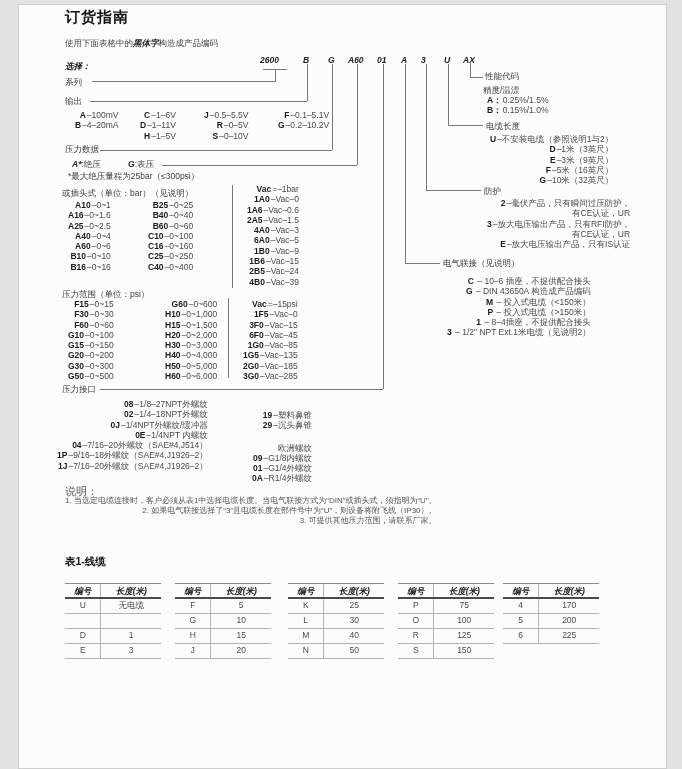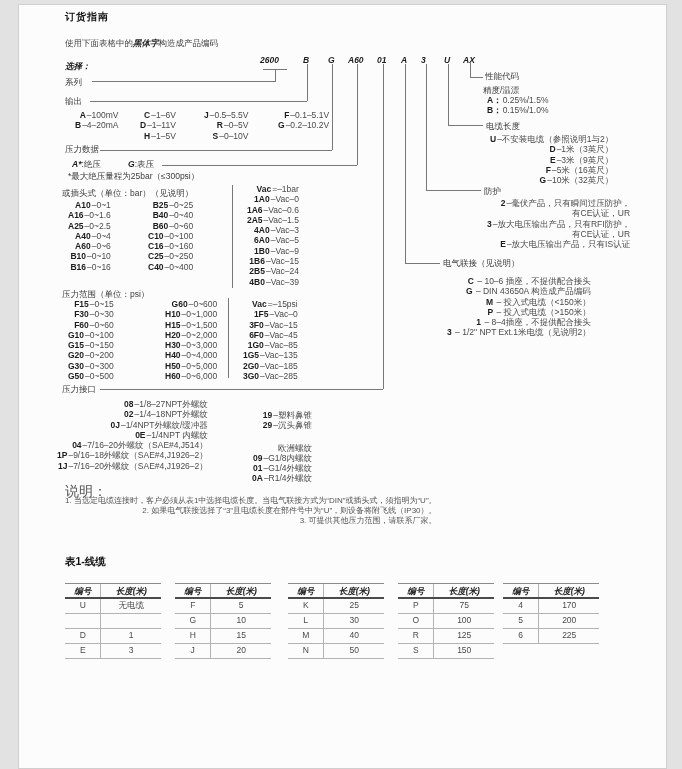--- a/index.html
+++ b/index.html
@@ -1,21 +1,21 @@
 <!DOCTYPE html>
 <html><head>
 <meta charset="utf-8">
 <style>
   html,body{margin:0;padding:0;background:#e8e8e8;}
   .canvas{position:relative;width:682px;height:769px;background:#e2e2e2;overflow:hidden;
           font-family:"Liberation Sans","DejaVu Sans",sans-serif;color:#3c3c3c;}
   .sheet{position:absolute;left:18px;top:4px;width:649px;height:765px;background:#fcfcfc;border:1px solid #cfcfcf;box-sizing:border-box;}
   .t{position:absolute;font-size:8.5px;line-height:10px;white-space:nowrap;}
   .bold{font-weight:bold;color:#1c1c1c;font-style:italic;}
-  .title{font-size:10px;font-weight:bold;color:#141414;letter-spacing:1px;}
+  .title{font-size:15px;font-weight:bold;color:#141414;letter-spacing:1px;}
   .t2title{font-size:10.5px;font-weight:bold;color:#141414;}
   .list{position:absolute;text-align:right;}
   .opt-row{font-size:8.5px;line-height:10.3px;white-space:nowrap;color:#4a4a4a;}
   .opt-row .code{font-weight:bold;color:#1c1c1c;margin-right:1px;}
   .cont1 .opt-row.cont{padding-left:7px;}
   .cont2 .opt-row.cont{padding-left:13px;margin-top:12px;}
   .notes .opt-row{font-size:8px;line-height:10px;color:#555;}
   .hline{position:absolute;height:1px;background:#787878;}
   .vline{position:absolute;width:1px;background:#787878;}
   .ctable{position:absolute;width:96px;top:583px;}
@@ -205,21 +205,21 @@
   <div class="hline" style="left:405px;top:263px;width:35px;"></div>
   <div class="vline" style="left:426px;top:64px;height:126px;"></div>
   <div class="hline" style="left:426px;top:190px;width:55px;"></div>
   <div class="vline" style="left:448px;top:64px;height:61px;"></div>
   <div class="hline" style="left:448px;top:125px;width:35px;"></div>
   <div class="vline" style="left:470px;top:63px;height:14px;"></div>
   <div class="hline" style="left:470px;top:77px;width:13px;"></div>
   <div class="vline" style="left:232px;top:185px;height:103px;"></div>
   <div class="vline" style="left:228px;top:298px;height:80px;"></div>
 
-  <div class="t" style="left:65px;top:486px;font-size:14px;color:#555;">说明：</div>
+  <div class="t" style="left:65px;top:486px;font-size:11px;color:#555;">说明：</div>
   <div class="list notes" style="left:65px;top:496px;">
       <div class="opt-row">1. 当选定电缆连接时，客户必须从表1中选择电缆长度。当电气联接方式为“DIN”或插头式，须指明为“U”。</div>
       <div class="opt-row">2. 如果电气联接选择了“3”且电缆长度在部件号中为“U”，则设备将附飞线（IP30）。</div>
       <div class="opt-row">3. 可提供其他压力范围，请联系厂家。</div>
     </div>
 
   <div class="t t2title" style="left:65px;top:556px;">表1-线缆</div>
   <div class="ctable" style="left:65px;">
       <div class="ct-head">
         <div class="ct-cell ct-c1">编号</div>

